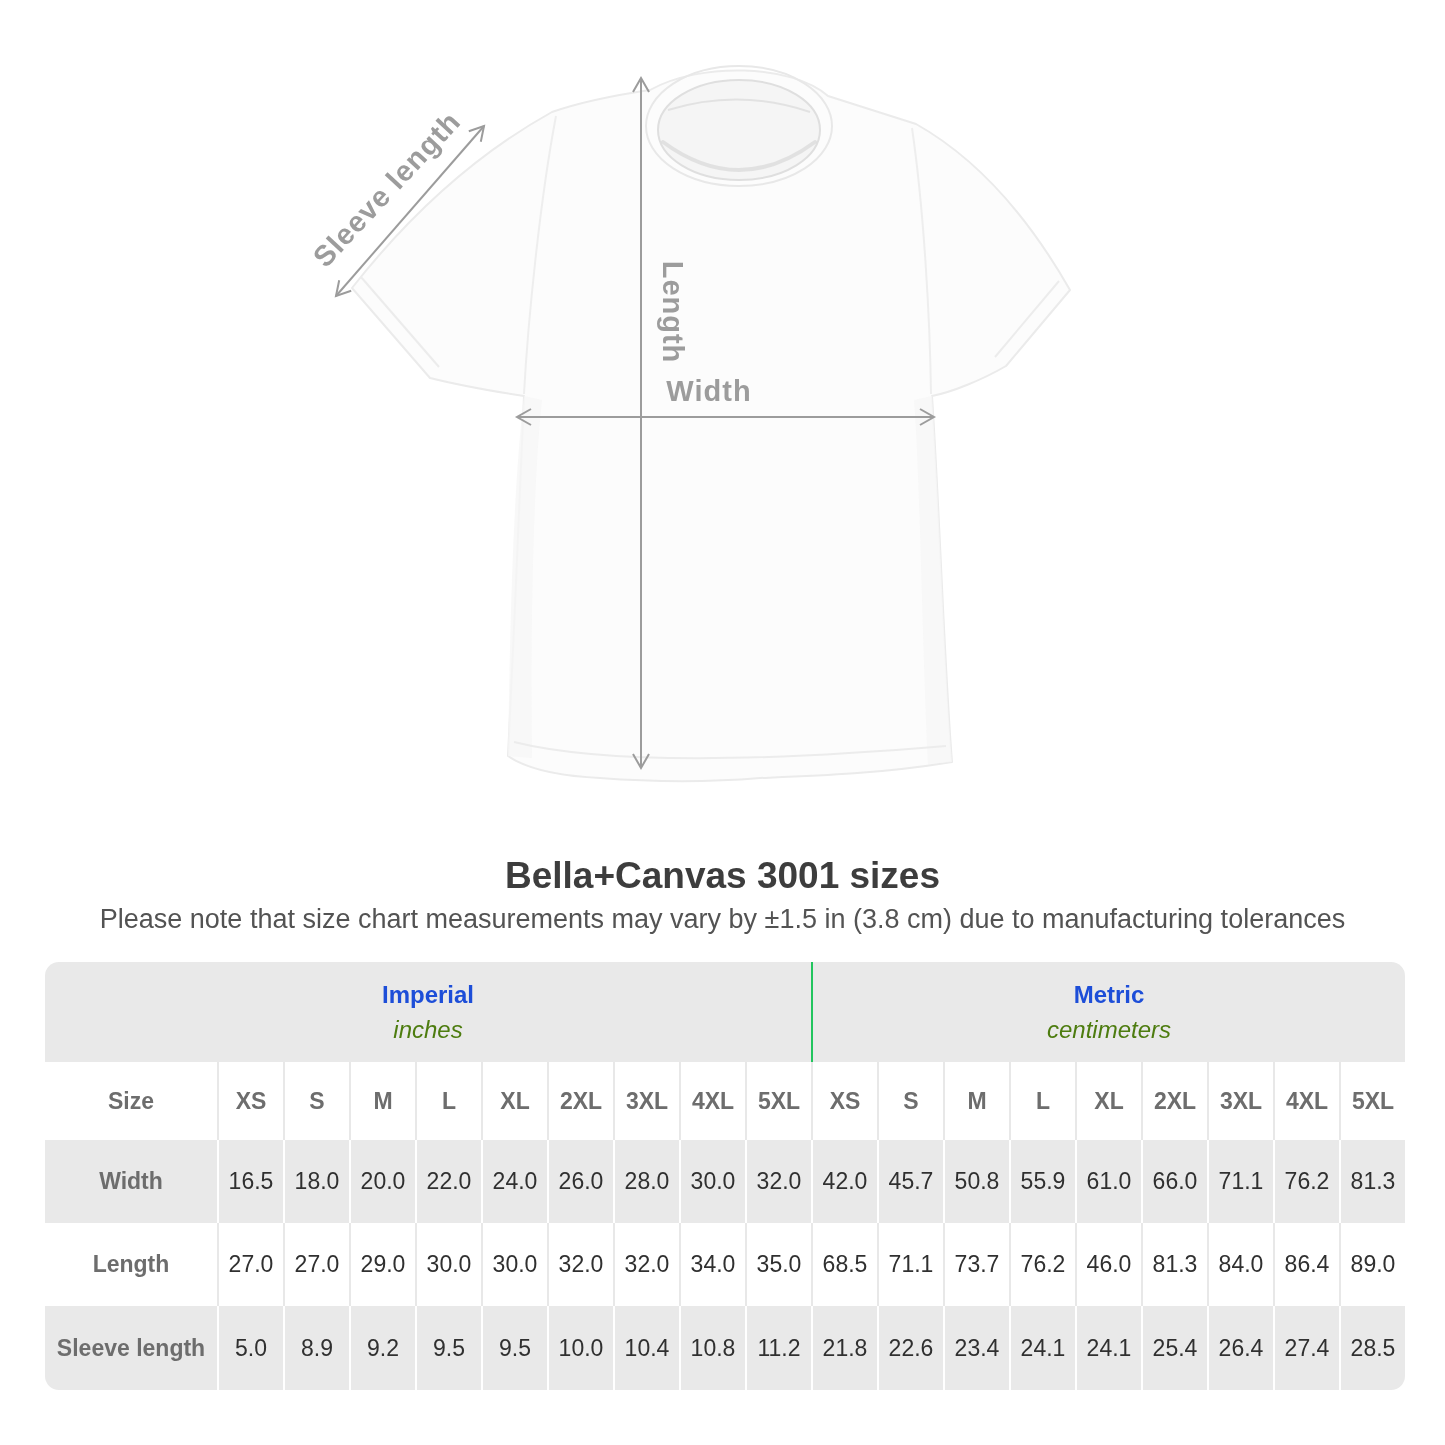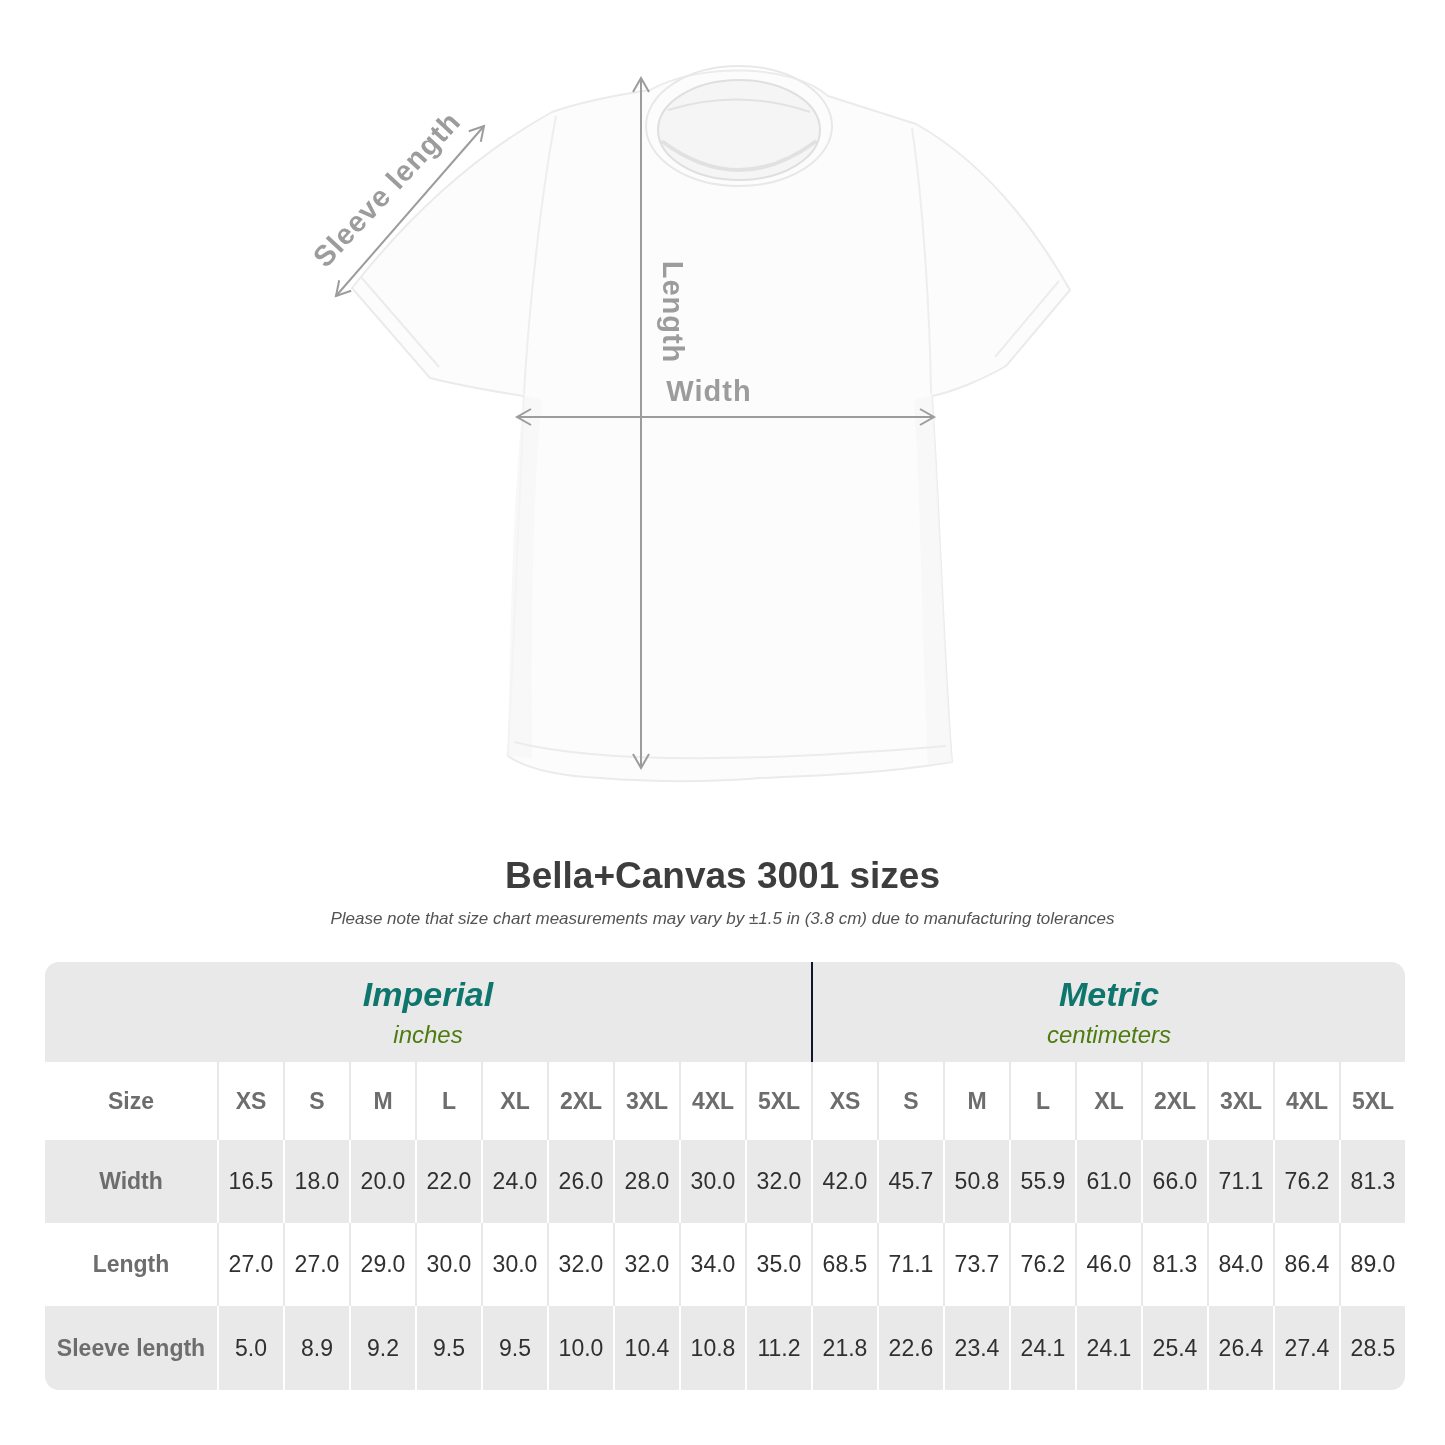--- a/index.html
+++ b/index.html
@@ -9,39 +9,39 @@
     -webkit-font-smoothing:antialiased;
   }
   .diagram{width:1445px;height:818px;position:relative;}
   .diagram svg{display:block;}
 
   .title{
     margin:36px 0 8px 0;text-align:center;
     font-size:37px;font-weight:bold;color:#3d3d3d;line-height:44px;
   }
   .subtitle{
-    margin:0 0 30px 0;text-align:center;font-style:italic;
-    font-size:17px;color:#535353;line-height:26px;
+    margin:0 0 30px 0;text-align:center;
+    font-size:27px;color:#535353;line-height:26px;
   }
 
   .size-table{
     margin-left:45px;width:1360px;
     border-radius:14px;
   }
   .band{
     display:grid;grid-template-columns:172px repeat(18,1fr);
     height:100px;border-radius:14px 14px 0 0;overflow:hidden;
   }
   .band-cell{
     background:#e9e9e9;display:flex;flex-direction:column;
     align-items:center;justify-content:center;gap:7px;
   }
   .band-cell.imperial{grid-column:1 / 11;}
-  .band-cell.metric{grid-column:11 / 20;border-left:2px solid #0f172a;}
-  .band-title{font-size:34px;font-weight:bold;font-style:italic;color:#0f766e;}
+  .band-cell.metric{grid-column:11 / 20;border-left:2px solid #22c55e;}
+  .band-title{font-size:24px;font-weight:bold;color:#1d4ed8;}
   .band-unit{font-size:24px;font-style:italic;color:#4d7c0f;}
 
   .trow{
     display:grid;grid-template-columns:172px repeat(18,1fr);
     height:83px;--sep:#e8e8e8;background:#ffffff;
   }
   .trow.thead{height:78px;}
   .trow.striped{background:#e9e9e9;--sep:#ffffff;}
   .trow.last{height:84px;border-radius:0 0 14px 14px;overflow:hidden;}
   .cell{

